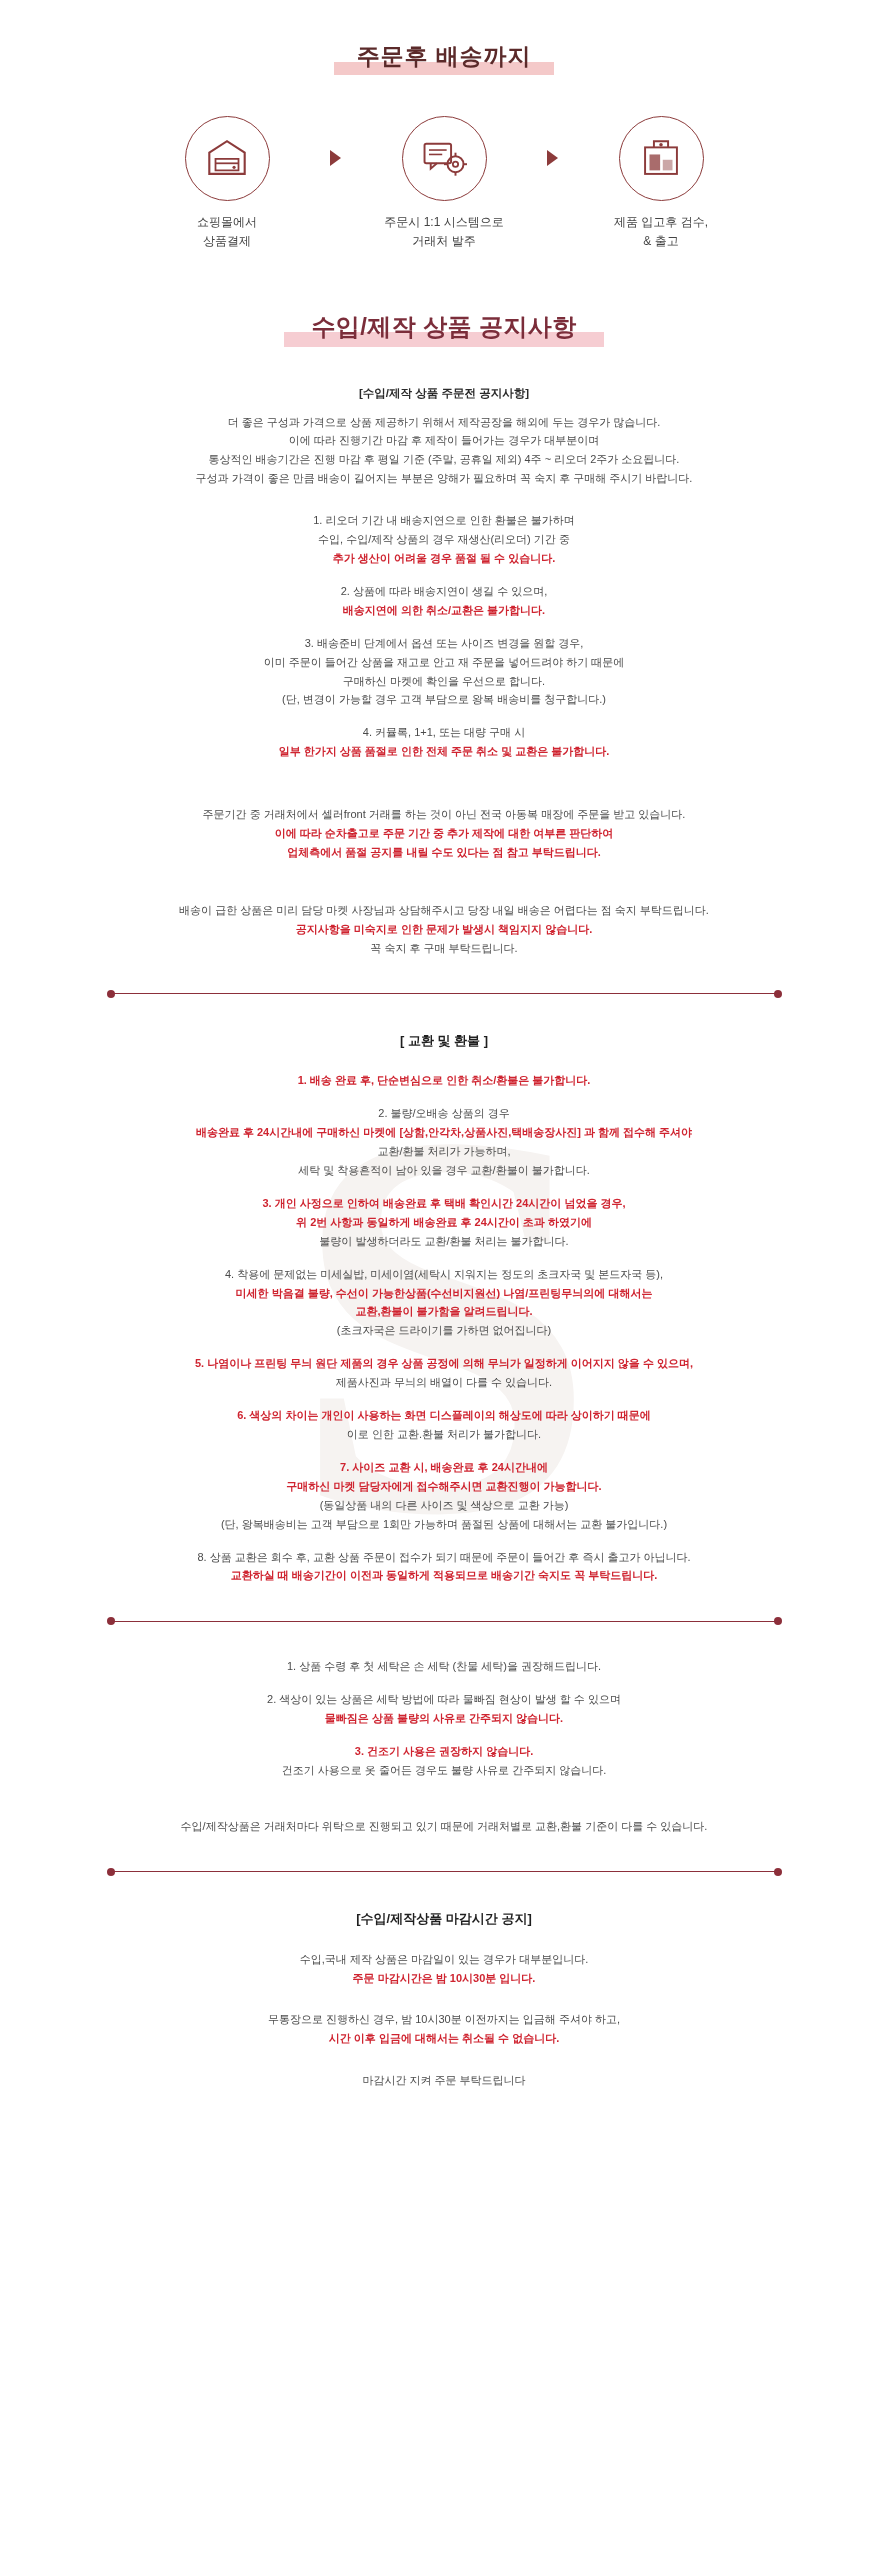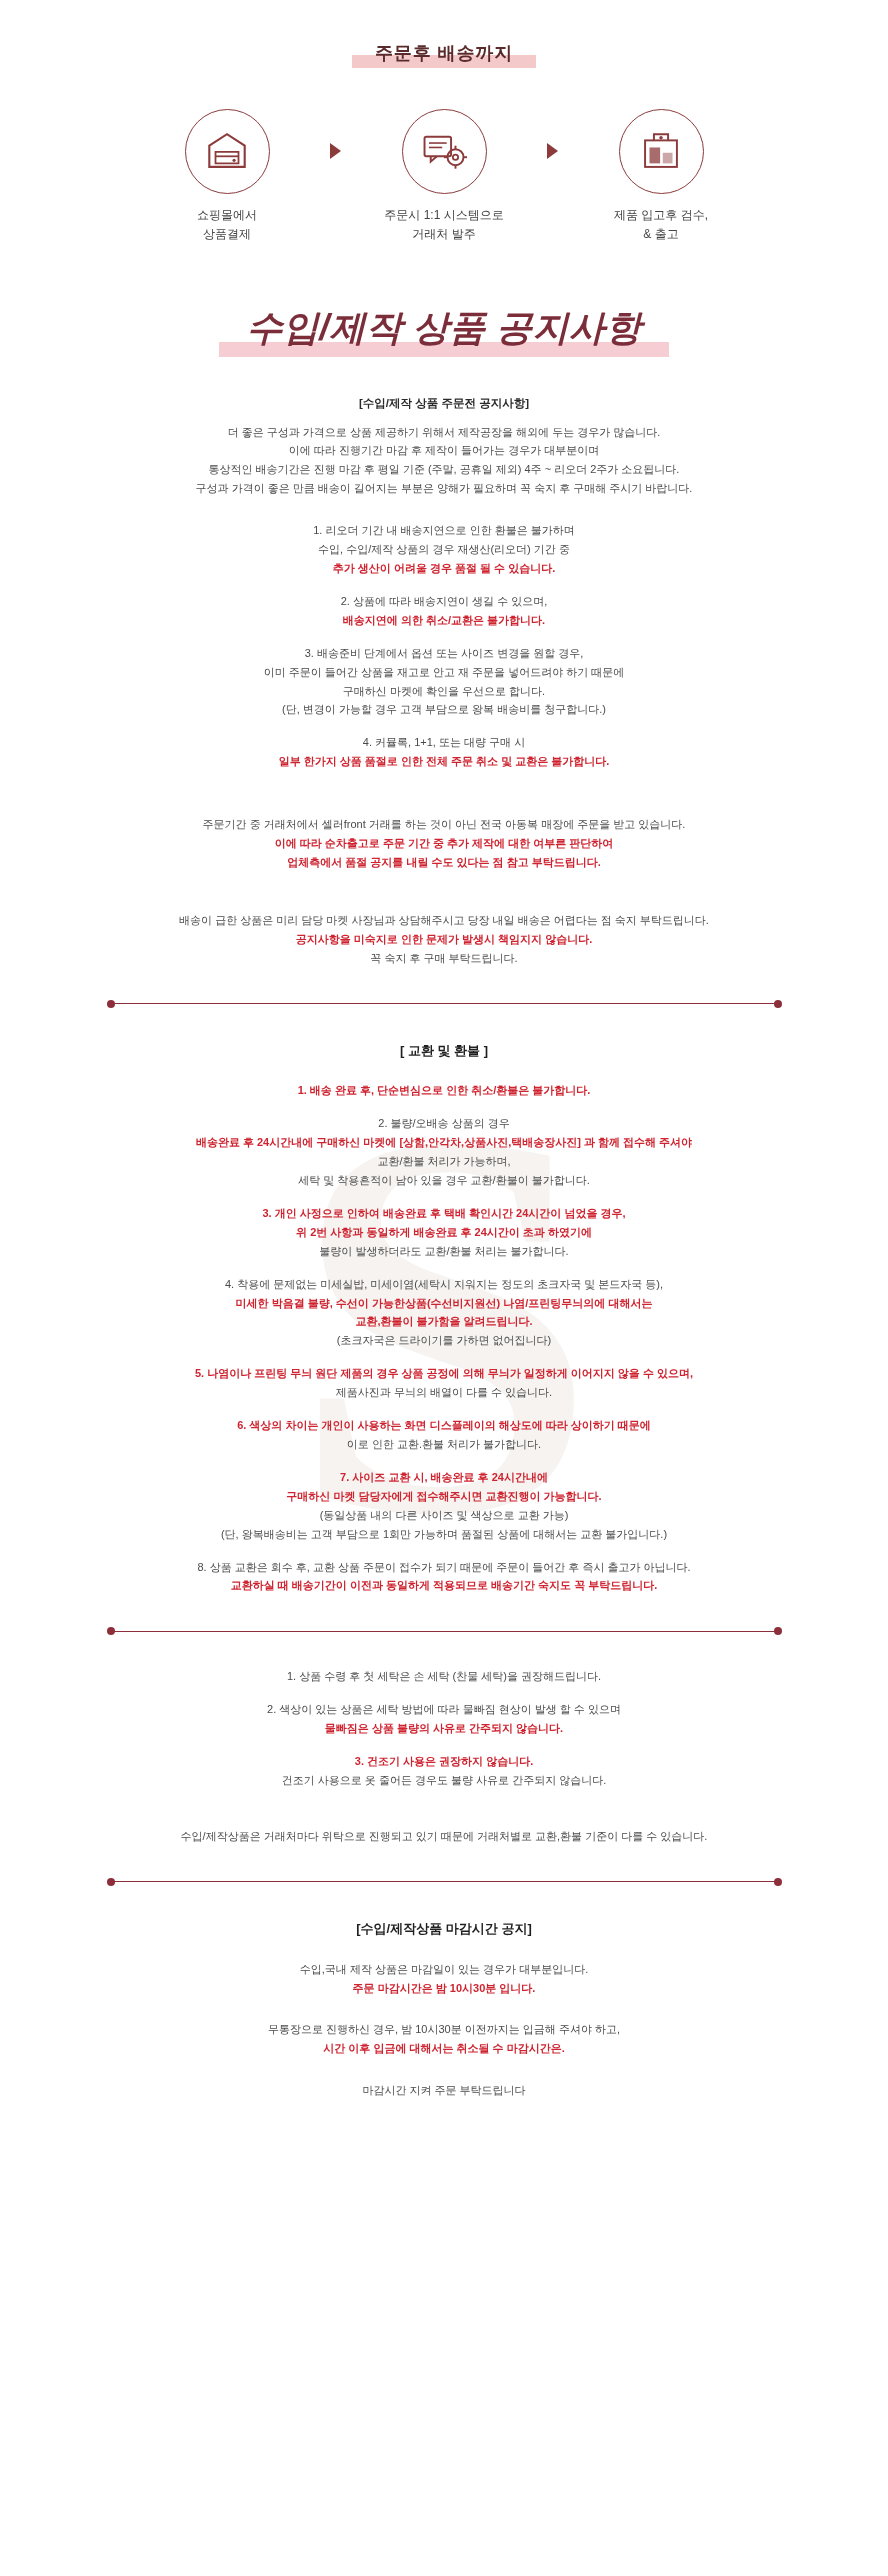--- a/index.html
+++ b/index.html
@@ -36,21 +36,21 @@
   .content { position: relative; z-index: 2; }
 
   
   .top-title-wrap {
     padding-top: 37px;
     text-align: center;
   }
   .top-title {
     display: inline-block;
     position: relative;
-    font-size: 18px;
+    font-size: 23px;
     font-weight: bold;
     color: #5b2a2a;
     letter-spacing: 0.9px;
     padding: 3.6px 23px 5.3px 23px;
   }
   .top-title .hl {
     position: absolute;
     left: 0; right: 0;
     bottom: 1.8px;
     height: 13.3px;
@@ -103,26 +103,25 @@
   }
 
   
   .sec-title-wrap {
     margin-top: 55px;
     text-align: center;
   }
   .sec-title {
     display: inline-block;
     position: relative;
-    font-size: 36px;
+    font-size: 24px;
     font-weight: bold;
     color: #7b2d3a;
     padding: 5.3px 27px 7px 27px;
     letter-spacing: 0.4px;
-    font-style: italic;
   }
   .sec-title .hl {
     position: absolute;
     left: 0; right: 0;
     bottom: 2.7px;
     height: 15px;
     background: #f6cdd2;
     z-index: -1;
   }
 
@@ -394,21 +393,21 @@
 
     <div class="block" style="padding-bottom:53px;">
       <div class="head2">[수입/제작상품 마감시간 공지]</div>
 
       <p>수입,국내 제작 상품은 마감일이 있는 경우가 대부분입니다.</p>
       <p class="red">주문 마감시간은 밤 10시30분 입니다.</p>
 
       <div class="spacer-26"></div>
 
       <p>무통장으로 진행하신 경우, 밤 10시30분 이전까지는 입금해 주셔야 하고,</p>
-      <p class="red">시간 이후 입금에 대해서는 취소될 수 마감시간은.</p>
+      <p class="red">시간 이후 입금에 대해서는 취소될 수 없습니다.</p>
 
       <div class="spacer-26"></div>
 
       <p>마감시간 지켜 주문 부탁드립니다</p>
     </div>
 
   </div>
 </div>
 
 

